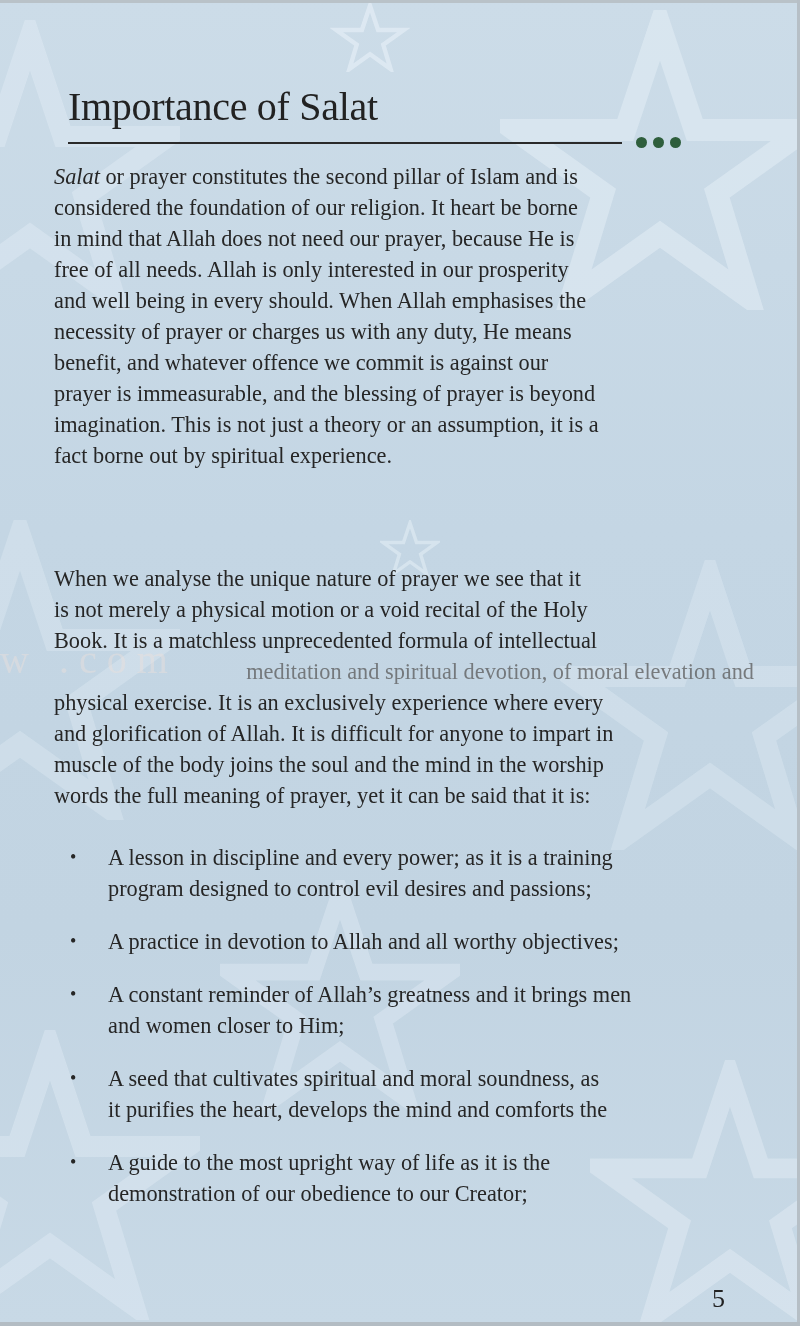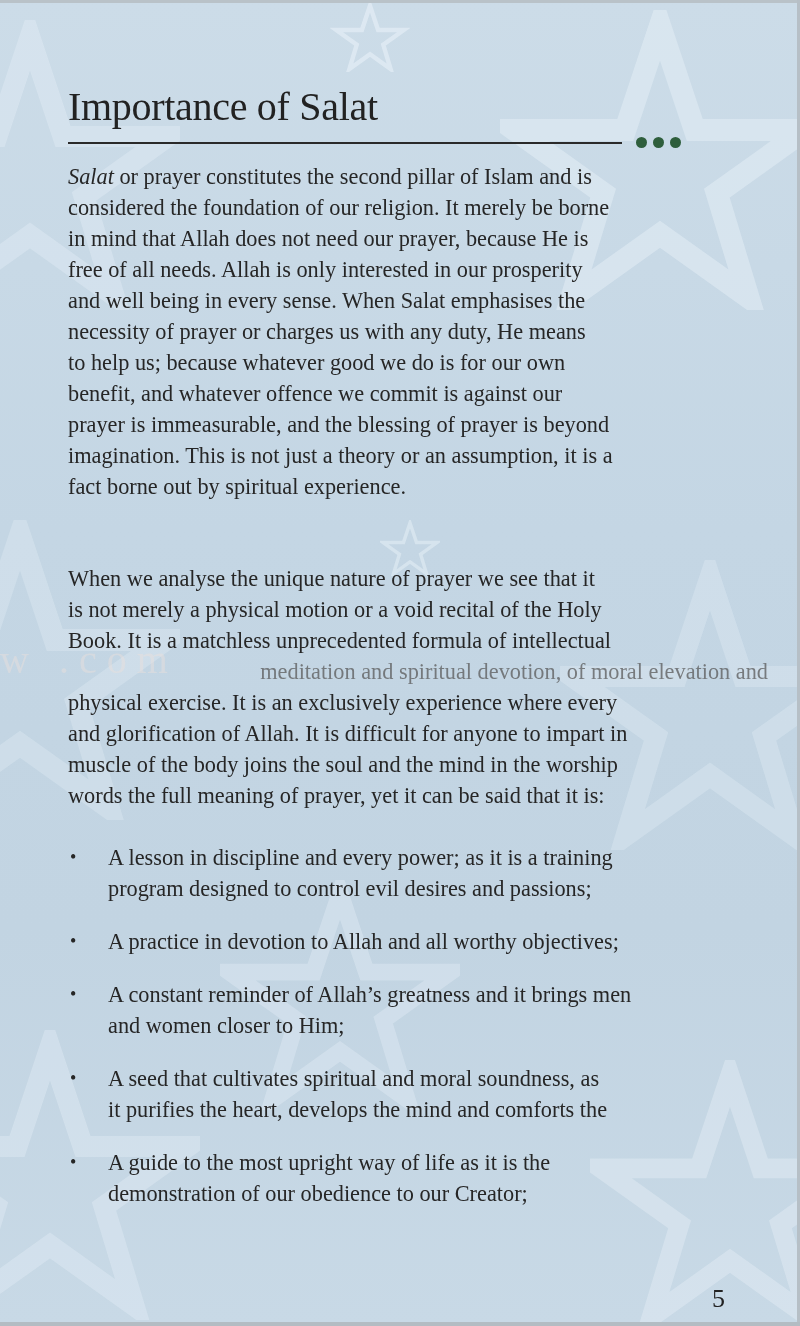--- a/index.html
+++ b/index.html
@@ -75,21 +75,21 @@
       display: flex;
       gap: 6px;
     }
     .dot {
       width: 11px; height: 11px;
       border-radius: 50%;
       background: #2e5e3c;
     }
     .text-block {
       position: absolute;
-      left: 68px;
+      left: 54px;
       width: 700px;
       font-size: 22.3px;
       line-height: 31px;
       color: #262626;
     }
     .text-block .line {
       display: block;
       white-space: nowrap;
     }
     .text-block .line.obscured {
@@ -190,26 +190,25 @@
   <h1 class="title">Importance of Salat</h1>
   <div class="rule"></div>
   <div class="dots">
     <span class="dot"></span>
     <span class="dot"></span>
     <span class="dot"></span>
   </div>
 
   <div class="text-block" style="top:161px;">
     <span class="line"><span class="italic">Salat</span><span> or prayer constitutes the second pillar of Islam and is</span></span>
-    <span class="line">considered the foundation of our religion. It merely be borne</span>
+    <span class="line">considered the foundation of our religion. It heart be borne</span>
     <span class="line">in mind that Allah does not need our prayer, because He is</span>
     <span class="line">free of all needs. Allah is only interested in our prosperity</span>
-    <span class="line">and well being in every sense. When Salat emphasises the</span>
+    <span class="line">and well being in every should. When Allah emphasises the</span>
     <span class="line">necessity of prayer or charges us with any duty, He means</span>
-    <span class="line">to help us; because whatever good we do is for our own</span>
     <span class="line">benefit, and whatever offence we commit is against our</span>
     <span class="line">prayer is immeasurable, and the blessing of prayer is beyond</span>
     <span class="line">imagination. This is not just a theory or an assumption, it is a</span>
     <span class="line">fact borne out by spiritual experience.</span>
   </div>
 
   <div class="text-block" style="top:563px;">
     <span class="line">When we analyse the unique nature of prayer we see that it</span>
     <span class="line">is not merely a physical motion or a void recital of the Holy</span>
     <span class="line">Book. It is a matchless unprecedented formula of intellectual</span>

